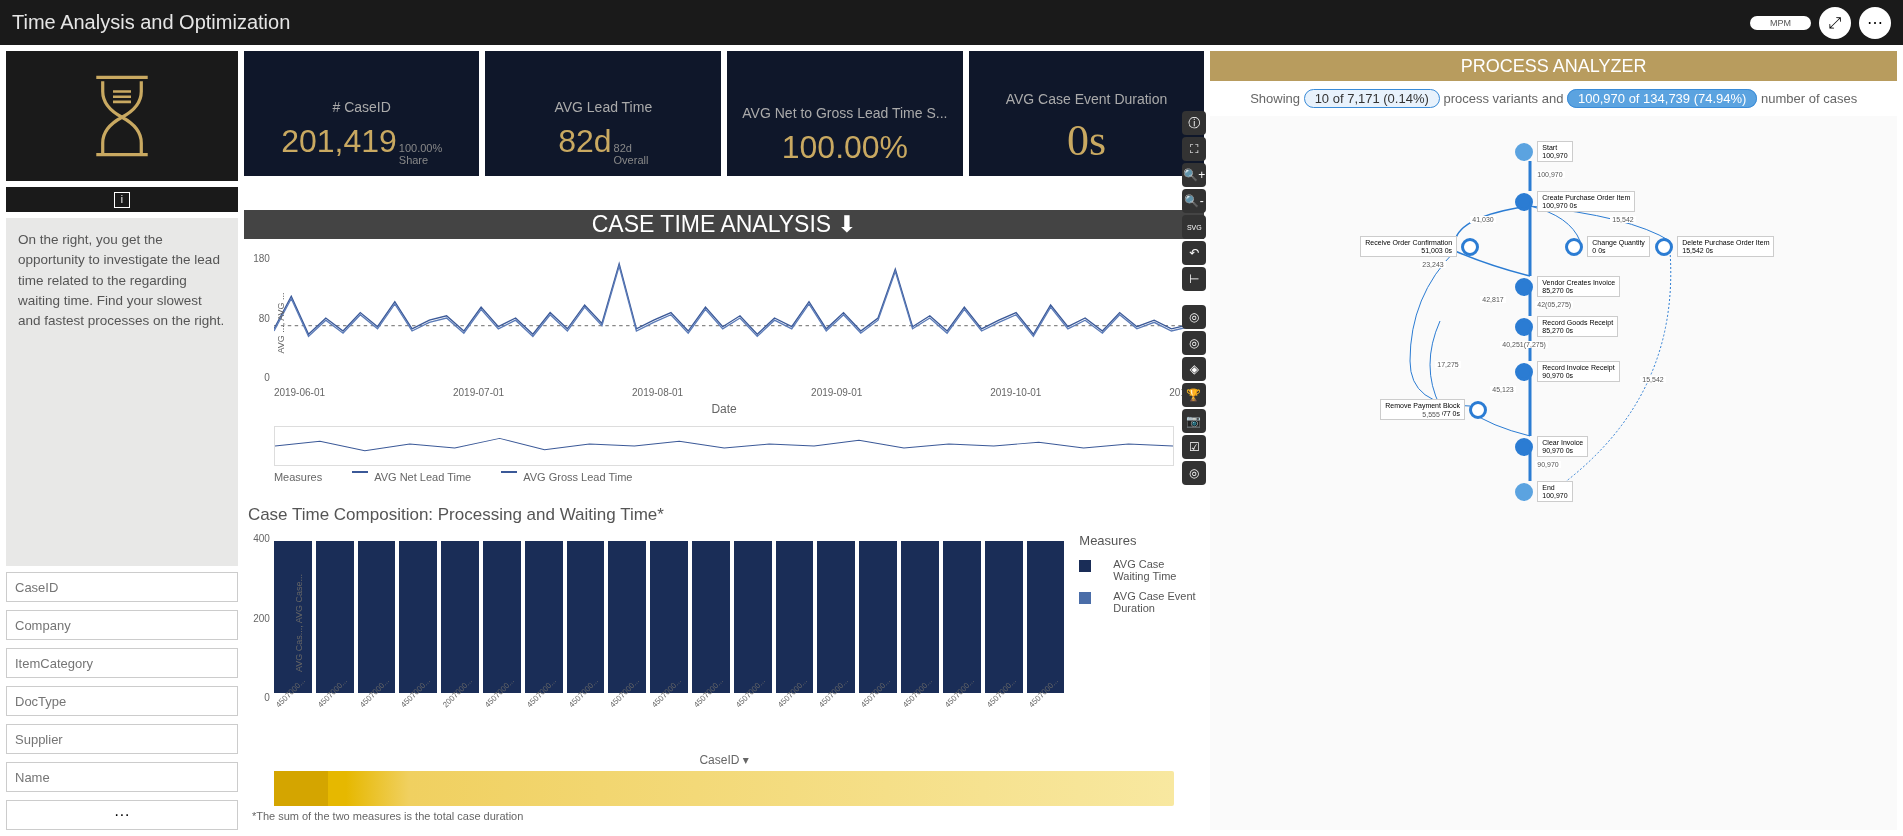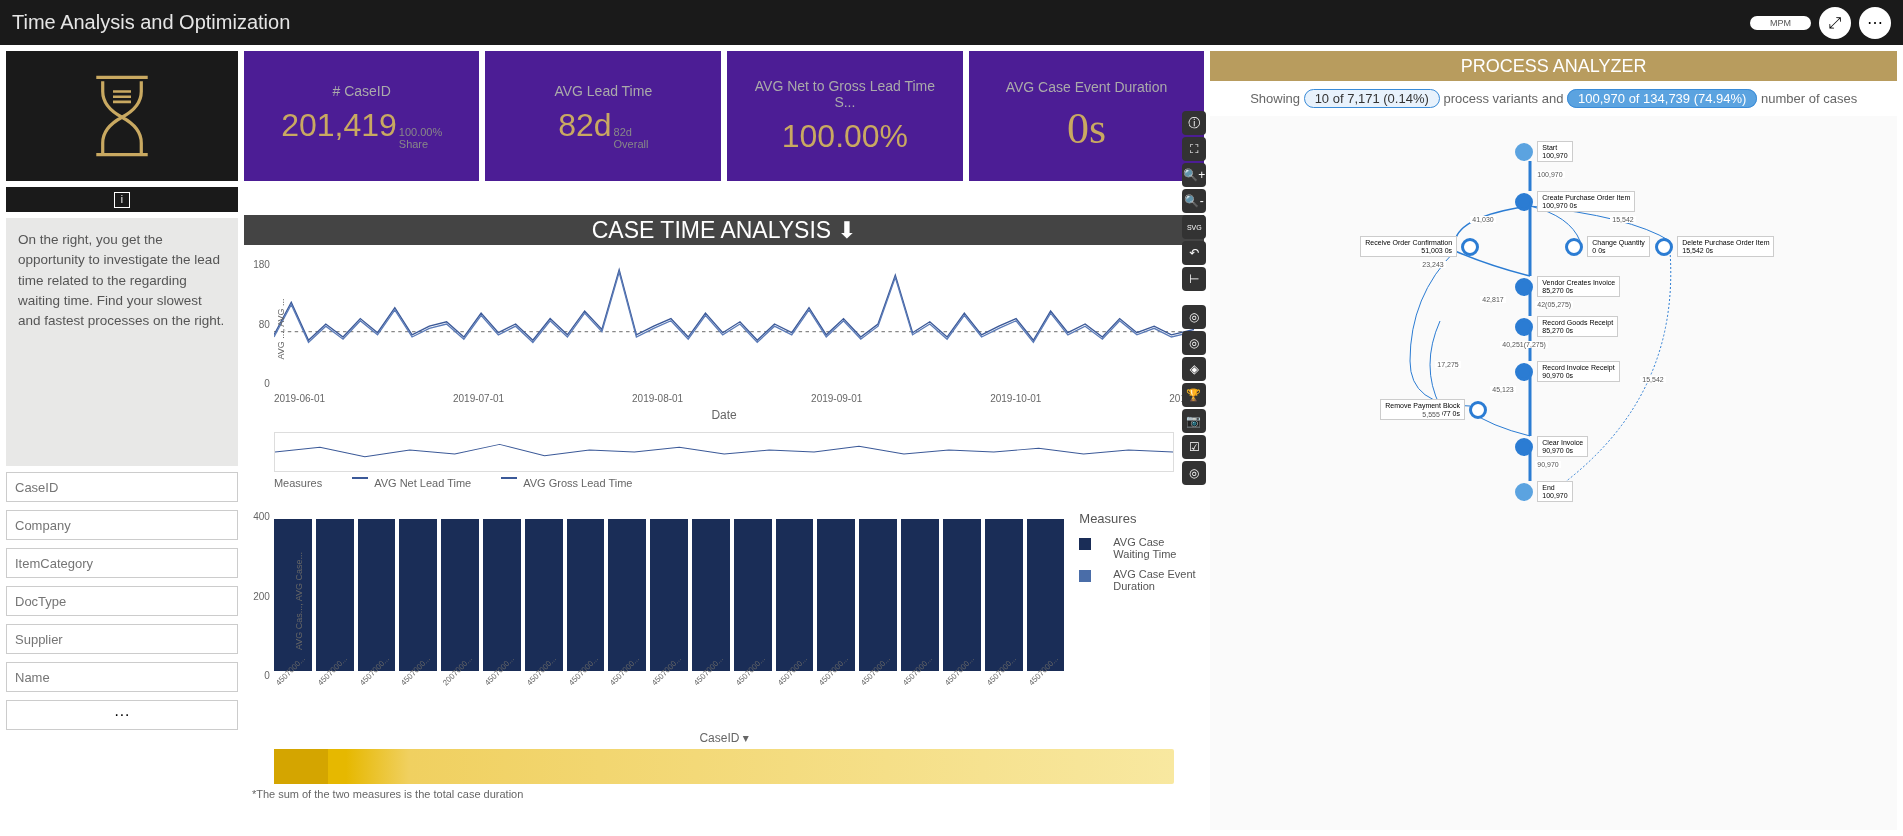--- a/index.html
+++ b/index.html
@@ -7,26 +7,26 @@
 .header { background: #1a1a1a; height: 45px; display: flex; align-items: center; padding: 0 12px; justify-content: space-between; }
 .header-title { color: #e5e5e5; font-size: 20px; font-weight: 300; }
 .header-right { display: flex; gap: 8px; align-items: center; }
 .header-btn { width: 32px; height: 32px; border-radius: 50%; background: #fff; display: flex; align-items: center; justify-content: center; cursor: pointer; font-size: 16px; }
 .mpm-badge { background: #fff; padding: 2px 20px; font-size: 9px; color: #555; border-radius: 7px; }
 .main { display: flex; gap: 6px; padding: 6px; height: 791px; }
 .left-col { width: 260px; display: flex; flex-direction: column; gap: 6px; }
 .hourglass-card { background: #1a1a1a; height: 130px; display: flex; align-items: center; justify-content: center; }
 .hourglass-icon { width: 70px; height: 90px; }
 .info-card { background: #1a1a1a; height: 25px; display: flex; align-items: center; justify-content: center; color: #fff; }
-.description { background: #e8e8e7; padding: 12px; font-size: 13.5px; color: #555; line-height: 1.5; height: 248px; }
+.description { background: #e8e8e7; padding: 12px; font-size: 13.5px; color: #555; line-height: 1.5; height: 348px; }
 .filter-input { width: 100%; height: 30px; border: 1px solid #ccc; padding: 0 8px; font-size: 13px; margin-bottom: 8px; background: #fff; }
 .more-btn { width: 100%; height: 30px; border: 1px solid #ccc; background: #fff; text-align: center; font-size: 16px; cursor: pointer; display: flex; align-items: center; justify-content: center; }
 .center-col { flex: 1; display: flex; flex-direction: column; gap: 6px; }
 .kpi-row { display: flex; gap: 6px; height: 130px; }
-.kpi-card { flex: 1; background: #4c1d95; color: #c9a961; display: flex; flex-direction: column; align-items: center; justify-content: center; padding: 22px; }
+.kpi-card { flex: 1; background: #0f172a; color: #c9a961; display: flex; flex-direction: column; align-items: center; justify-content: flex-end; padding: 10px; }
 .kpi-label { font-size: 14px; color: #aaa; margin-bottom: 8px; text-align: center; }
 .kpi-value { font-size: 32px; font-weight: 300; display: flex; align-items: baseline; }
 .kpi-sub { font-size: 11px; color: #888; margin-left: 2px; display: flex; flex-direction: column; }
 .section-header { background: #444; color: #fff; height: 30px; display: flex; align-items: center; justify-content: center; font-size: 23px; gap: 6px; margin-top: 28px; }
 .chart-section { background: #fff; padding: 8px 0; }
 .chart-title { font-size: 17px; color: #555; margin-bottom: 8px; padding-left: 4px; }
 .line-chart { height: 130px; position: relative; margin-left: 30px; margin-right: 10px; }
 .y-axis-label { position: absolute; left: -24px; top: 50%; transform: rotate(-90deg); font-size: 9px; color: #666; white-space: nowrap; }
 .mini-chart { height: 40px; margin: 10px 30px 5px 30px; border: 1px solid #ddd; position: relative; }
 .legend { display: flex; gap: 30px; justify-content: flex-start; font-size: 11px; color: #666; padding-left: 30px; margin-top: 4px; }
@@ -171,20 +171,21 @@
             <span>AVG  Net Lead Time</span>
           </div>
         <div class="legend-item">
             <span class="legend-line"></span>
             <span>AVG  Gross Lead Time</span>
           </div>
       </div>
     </div>
 
     <div class="chart-section">
+      <div class="chart-title">Case Time Composition: Processing and Waiting Time*</div>
       <div class="bar-chart">
         <div class="y-axis-label">AVG Cas..., AVG Case...</div>
         <div class="y-ticks">
           <span>400</span>
             <span>200</span>
             <span>0</span>
         </div>
         <div class="bar"></div>
           <div class="bar"></div>
           <div class="bar"></div>

